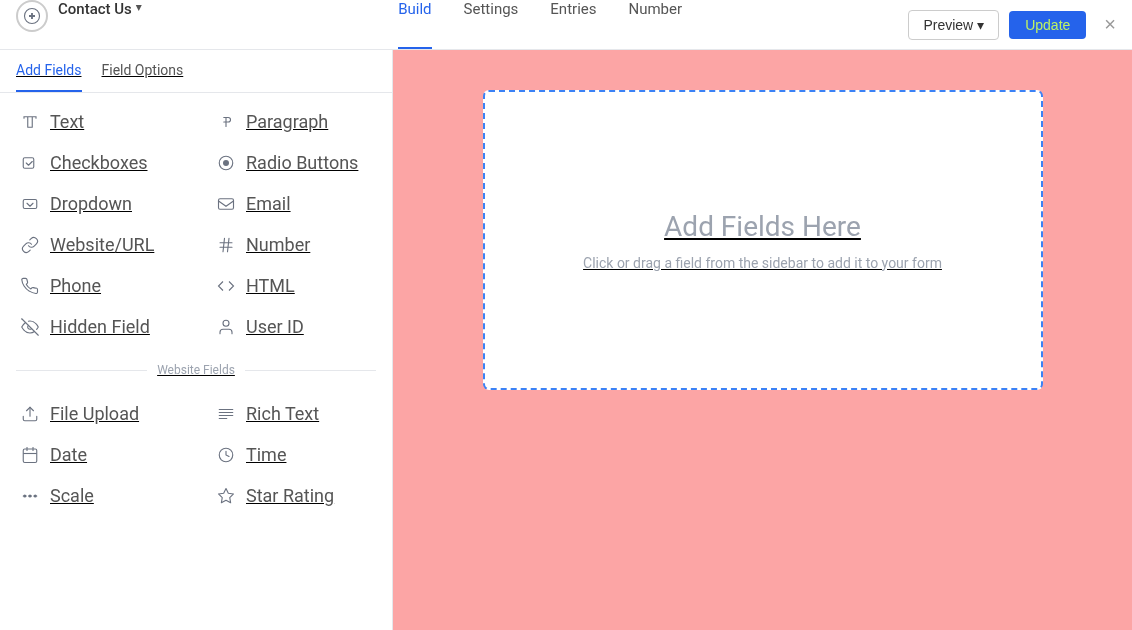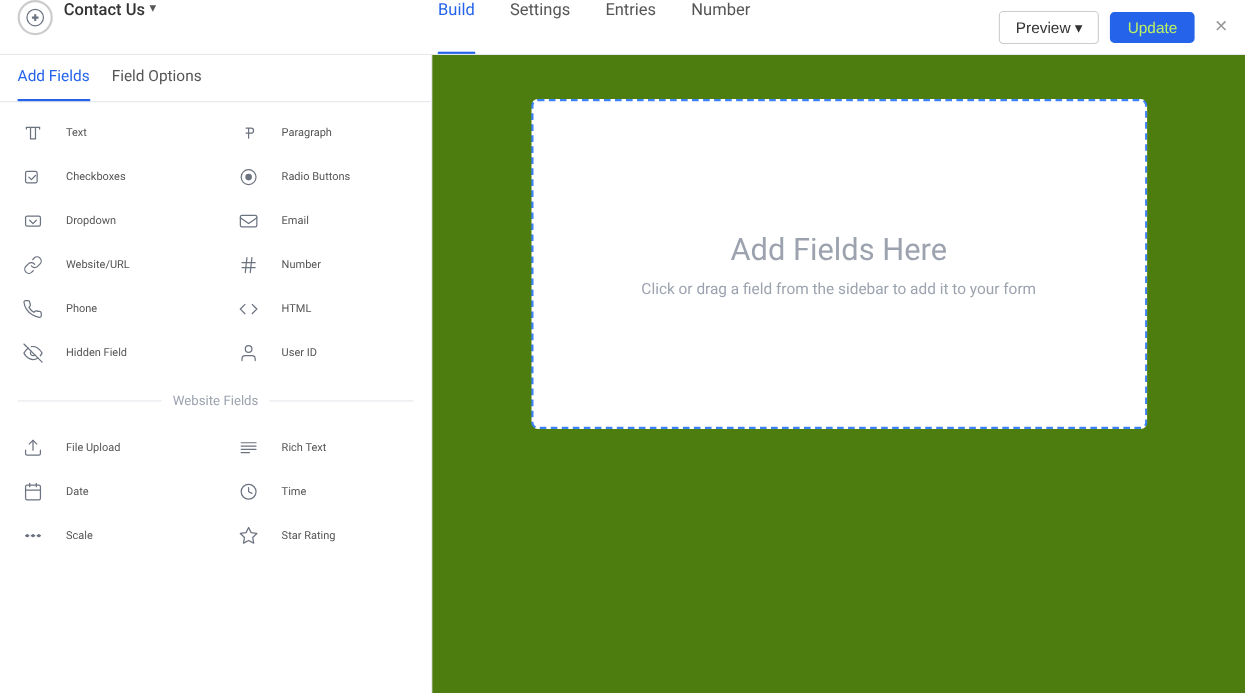--- a/index.html
+++ b/index.html
@@ -98,20 +98,21 @@
       margin-left: 8px;
       background: none;
       border: none;
     }
 
     
     .main-content {
       display: flex;
       flex: 1;
       overflow: hidden;
+      text-decoration: underline;
     }
 
     
     .sidebar {
       width: 393px;
       border-right: 1px solid #e5e7eb;
       display: flex;
       flex-direction: column;
       overflow-y: auto;
       flex-shrink: 0;
@@ -136,25 +137,25 @@
 
     
     .fields-grid {
       display: grid;
       grid-template-columns: 1fr 1fr;
       padding: 8px 0;
     }
     .field-item {
       display: flex;
       align-items: center;
-      gap: 20px;
+      gap: 10px;
       padding: 10px 20px;
       cursor: pointer;
       color: #555;
-      font-size: 10px;
+      font-size: 18px;
     }
     .field-icon {
       width: 20px;
       height: 20px;
       display: flex;
       align-items: center;
       justify-content: center;
       color: #6b7280;
       font-size: 16px;
       flex-shrink: 0;
@@ -177,21 +178,21 @@
       background: #e5e7eb;
     }
 
     
     .form-canvas {
       flex: 1;
       display: flex;
       align-items: flex-start;
       justify-content: center;
       padding: 40px;
-      background: #4d7c0f;
+      background: #fca5a5;
       overflow-y: auto;
     }
     .drop-zone {
       width: 560px;
       min-height: 300px;
       border: 2px dashed #3b82f6;
       border-radius: 6px;
       display: flex;
       flex-direction: column;
       align-items: center;

